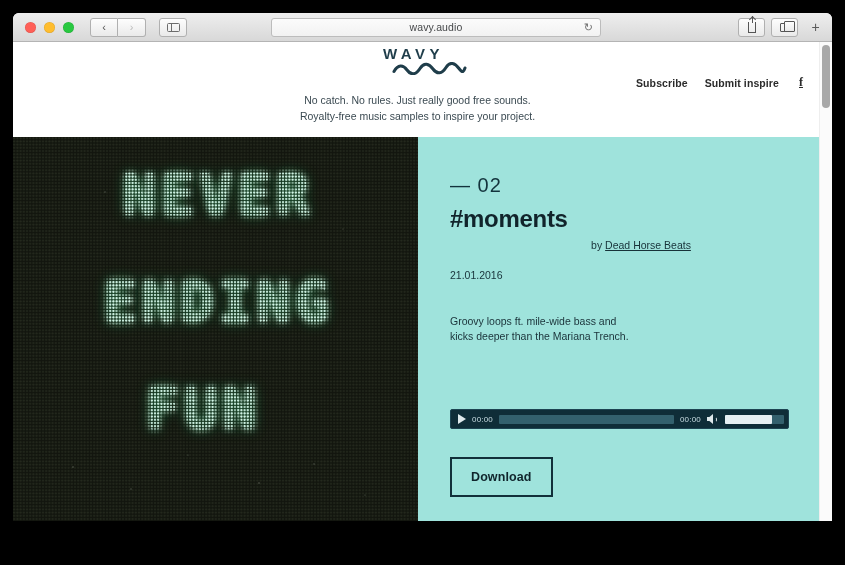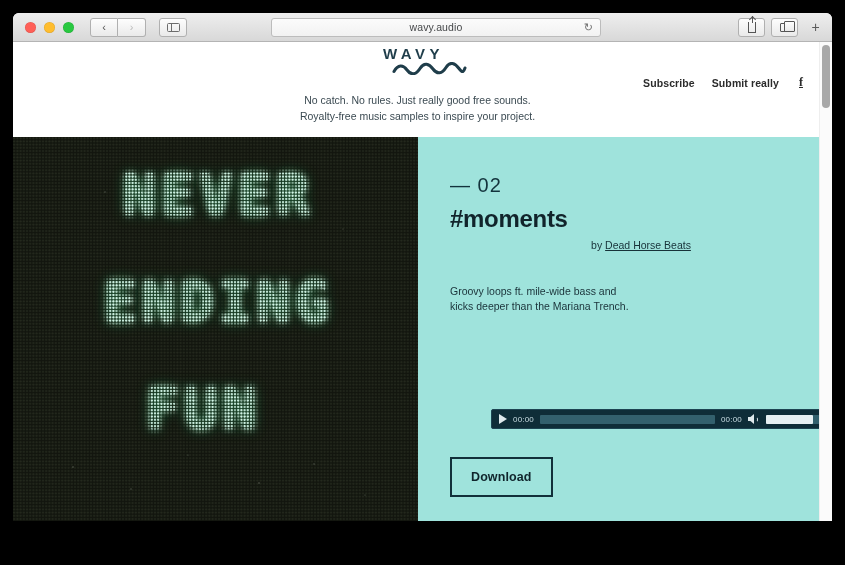--- a/index.html
+++ b/index.html
@@ -302,21 +302,20 @@
     top: 272px;
     width: 339px;
     height: 20px;
     background: #0f2d38;
     border: 1px solid #1d4452;
     border-radius: 2px;
     display: flex;
     align-items: center;
     padding: 0 4px;
     gap: 6px;
-    margin-left: 41px;
   }
   .play-btn {
     width: 0; height: 0;
     border-left: 8px solid #dfe9ec;
     border-top: 5px solid transparent;
     border-bottom: 5px solid transparent;
     margin-left: 3px;
   }
   .time {
     font-size: 8px;
@@ -449,21 +448,21 @@
     <div class="site-header">
       <div class="logo">
         <span class="logo-word">WAVY</span>
         <svg class="logo-wave" width="75" height="13" viewBox="0 0 75 13">
           <path d="M2 9.5 C 6 2.5, 11 2.5, 15 8 S 24 13, 28 6.5 S 37 1.5, 41 7 S 50 12, 54 5.5 S 63 1, 67 6.5 S 72 9, 73 6" fill="none" stroke="#1f3d4a" stroke-width="3" stroke-linecap="round"></path>
         </svg>
       </div>
 
       <div class="site-nav">
         <a class="nav-link" href="#">Subscribe</a>
-        <a class="nav-link" href="#">Submit really</a>
+        <a class="nav-link" href="#">Submit inspire</a>
         <a class="fb-icon" href="#">f</a>
       </div>
     </div>
 
     <div class="tagline">
       <p>No catch. No rules. Just really good free sounds.</p>
       <p>Royalty-free music samples to inspire your project.</p>
     </div>
 
     <div class="content-split">
@@ -521,20 +520,21 @@
           </g>
         </svg>
       </div>
 
       <div class="info-panel">
         <div class="track-number">— 02</div>
         <div class="track-title">#moments</div>
         <div class="track-by">
           <span>by </span><a href="#">Dead Horse Beats</a>
         </div>
+        <div class="track-date">21.01.2016</div>
 
         <div class="track-desc">
           <div>Groovy loops ft. mile-wide bass and</div>
           <div>kicks deeper than the Mariana Trench.</div>
         </div>
 
         <div class="audio-player">
           <span class="play-btn"></span>
           <span class="time">00:00</span>
           <span class="progress-track"></span>

